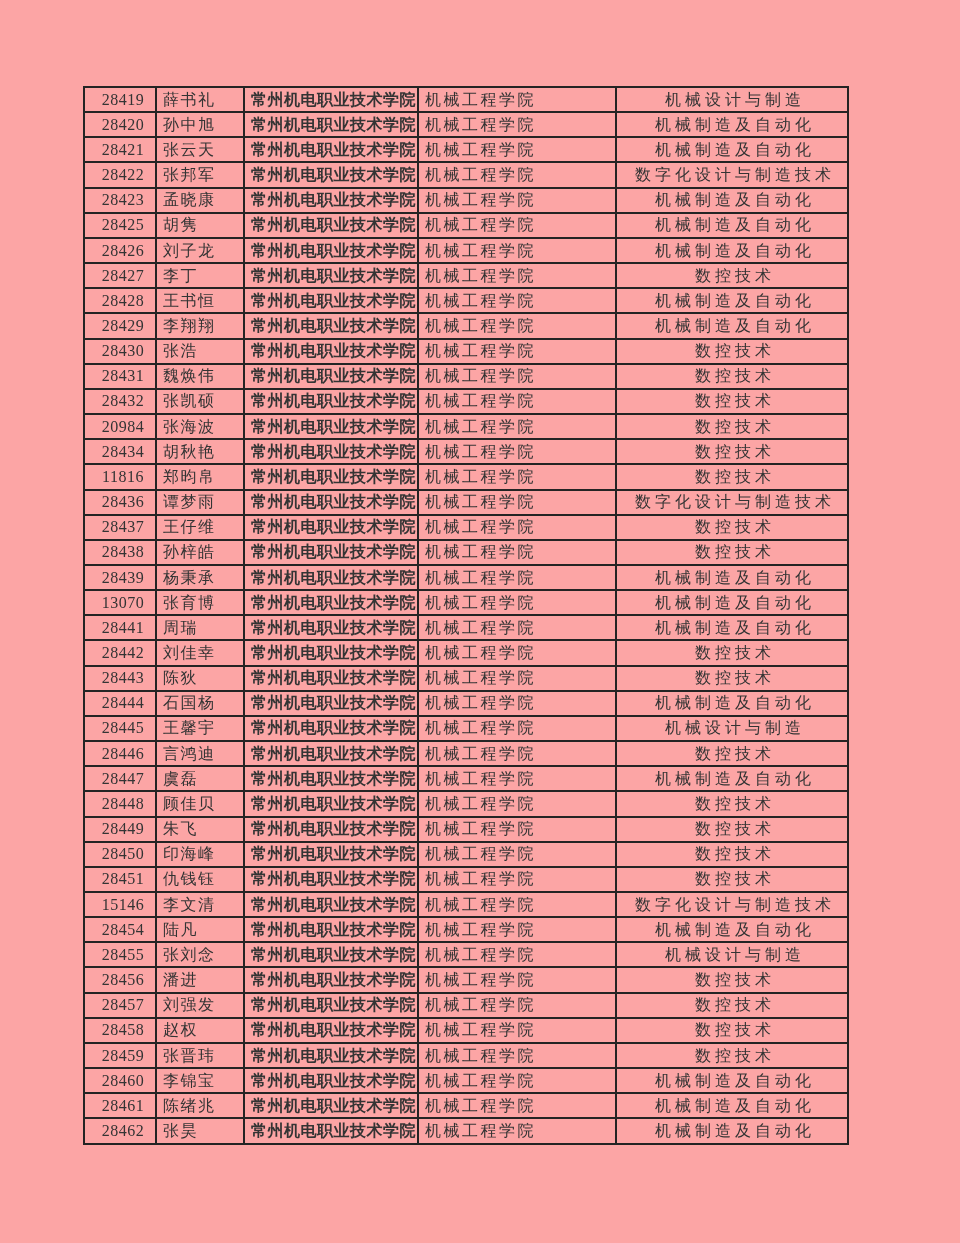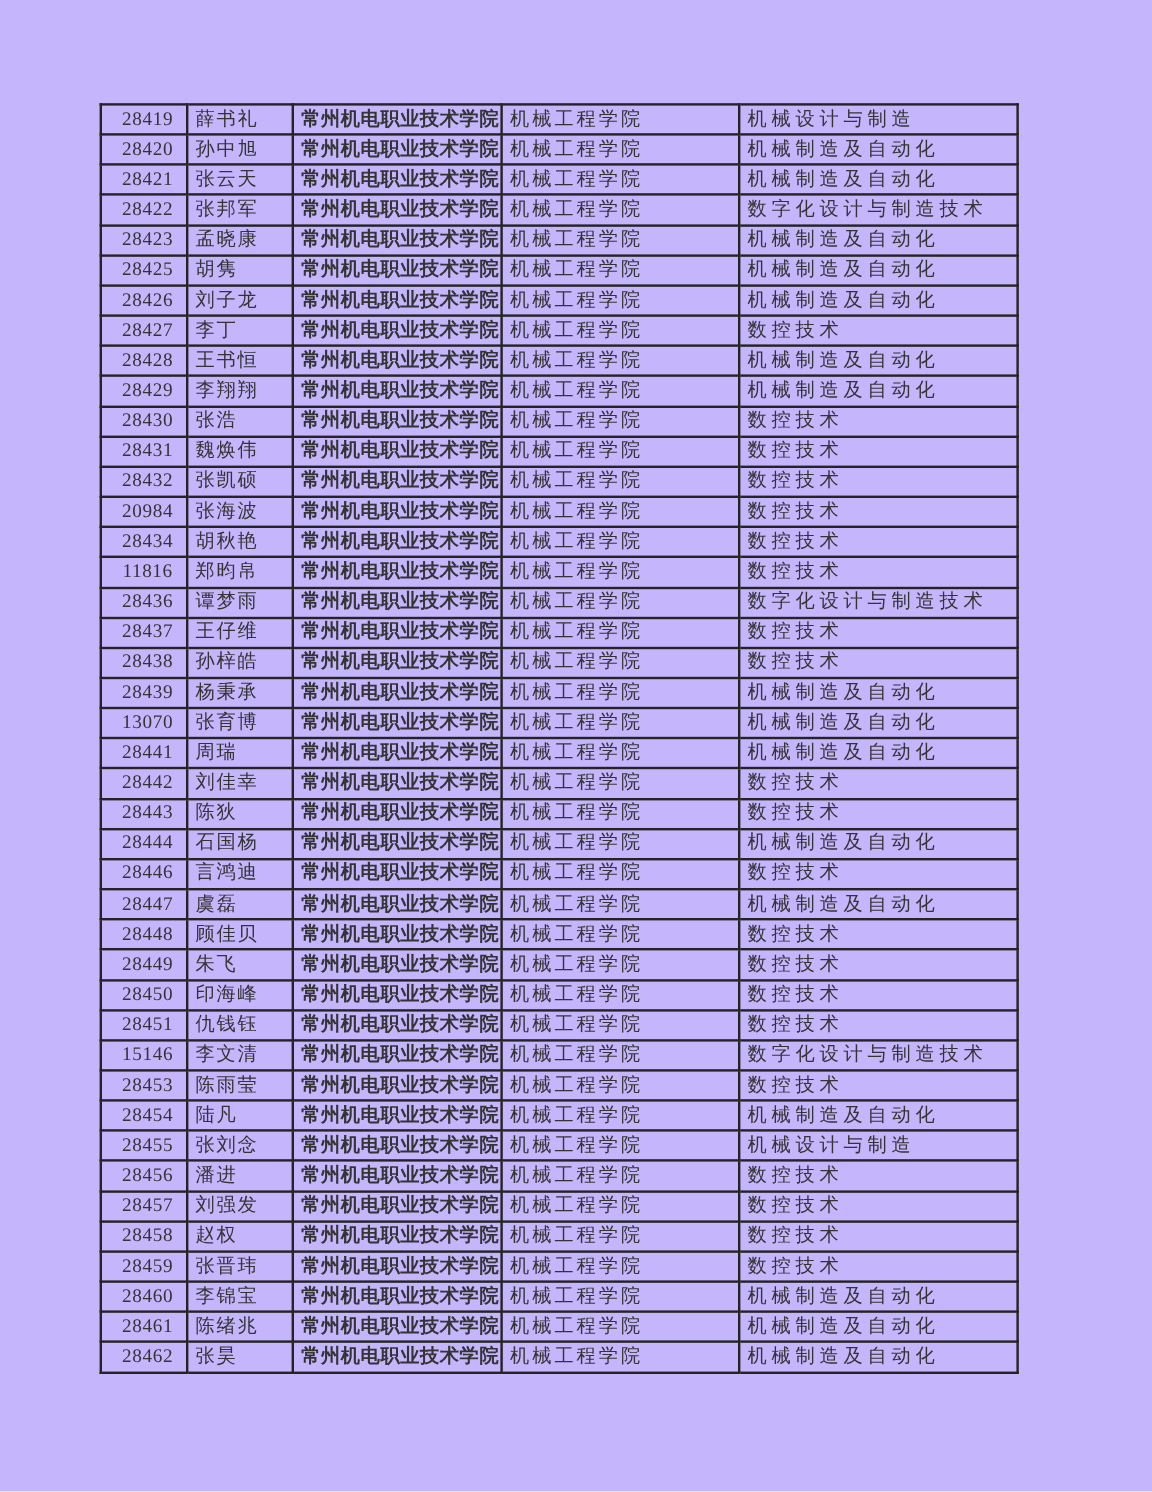--- a/index.html
+++ b/index.html
@@ -4,21 +4,21 @@
 <style>
   html, body {
     margin: 0;
     padding: 0;
     background: #ffffff;
   }
   .page {
     position: relative;
     width: 960px;
     height: 1243px;
-    background: #c4b5fd;
+    background: #fca5a5;
     overflow: hidden;
     font-family: "Liberation Serif", "DejaVu Serif", serif;
   }
   table.roster {
     position: absolute;
     left: 83px;
     top: 86px;
     width: 764px;
     height: 1059px;
     border-collapse: collapse;
@@ -50,20 +50,21 @@
     font-weight: bold;
   }
   td.college {
     letter-spacing: 2.5px;
     padding-left: 5px;
     margin-left: 20px;
   }
   td.major {
     letter-spacing: 4px;
     padding-left: 7px;
+    text-align: center;
   }
 </style>
 </head>
 <body>
 
 <div class="page">
   <table class="roster">
     <colgroup>
       <col style="width:72px">
       <col style="width:88px">
@@ -241,20 +242,27 @@
           <td class="major">数控技术</td>
         </tr>
         <tr>
           <td class="id">28444</td>
           <td class="name">石国杨</td>
           <td class="institution">常州机电职业技术学院</td>
           <td class="college">机械工程学院</td>
           <td class="major">机械制造及自动化</td>
         </tr>
         <tr>
+          <td class="id">28445</td>
+          <td class="name">王馨宇</td>
+          <td class="institution">常州机电职业技术学院</td>
+          <td class="college">机械工程学院</td>
+          <td class="major">机械设计与制造</td>
+        </tr>
+        <tr>
           <td class="id">28446</td>
           <td class="name">言鸿迪</td>
           <td class="institution">常州机电职业技术学院</td>
           <td class="college">机械工程学院</td>
           <td class="major">数控技术</td>
         </tr>
         <tr>
           <td class="id">28447</td>
           <td class="name">虞磊</td>
           <td class="institution">常州机电职业技术学院</td>
@@ -288,27 +296,20 @@
           <td class="institution">常州机电职业技术学院</td>
           <td class="college">机械工程学院</td>
           <td class="major">数控技术</td>
         </tr>
         <tr>
           <td class="id">15146</td>
           <td class="name">李文清</td>
           <td class="institution">常州机电职业技术学院</td>
           <td class="college">机械工程学院</td>
           <td class="major">数字化设计与制造技术</td>
-        </tr>
-        <tr>
-          <td class="id">28453</td>
-          <td class="name">陈雨莹</td>
-          <td class="institution">常州机电职业技术学院</td>
-          <td class="college">机械工程学院</td>
-          <td class="major">数控技术</td>
         </tr>
         <tr>
           <td class="id">28454</td>
           <td class="name">陆凡</td>
           <td class="institution">常州机电职业技术学院</td>
           <td class="college">机械工程学院</td>
           <td class="major">机械制造及自动化</td>
         </tr>
         <tr>
           <td class="id">28455</td>

